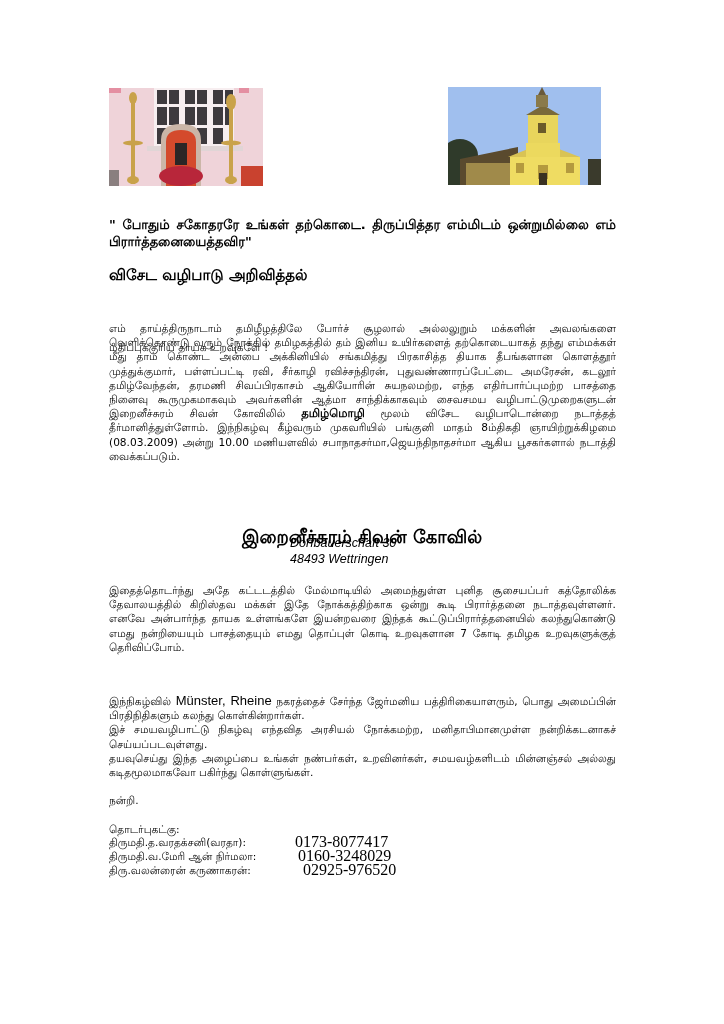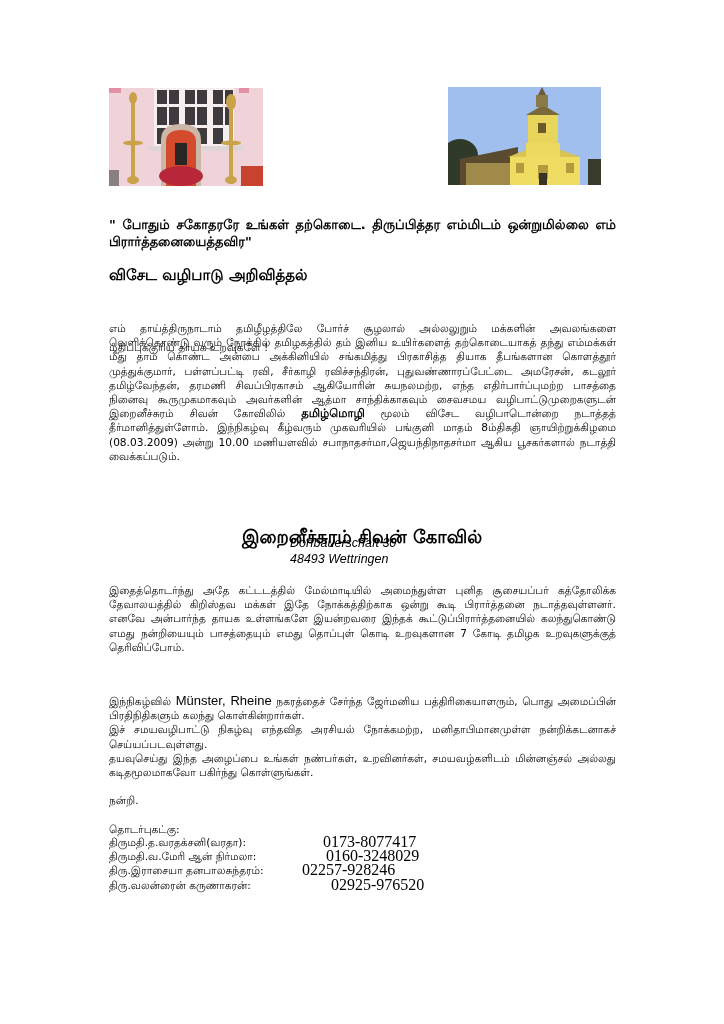--- a/index.html
+++ b/index.html
@@ -33,21 +33,21 @@
       font-size: 12.5px; line-height: 16px; font-style: italic; }
 
     .para2 { top: 583px; }
     .para3 { top: 677px; margin-top: 17px; }
     .latin { font-family: "Liberation Sans", sans-serif; font-size: 13px; }
 
     .thanks { top: 793px; }
     .contact-label { top: 822px; }
     .contacts { position: absolute; left: 109px; top: 835px; font-family: "DejaVu Sans", sans-serif;
       font-size: 10.6px; line-height: 14.2px; }
-    .contact-row { display: flex; white-space: nowrap; gap: 28px; }
+    .contact-row { display: flex; white-space: nowrap; }
     .contact-name { display: inline-block; }
     .contact-phone { font-family: "Liberation Serif", serif; font-size: 16px; }
   </style>
 </head>
 <body>
 
 <div class="page">
 
   <div class="img-temple">
     <svg width="154" height="98" viewBox="0 0 154 98" xmlns="http://www.w3.org/2000/svg">
@@ -156,22 +156,18 @@
   <div class="contacts">
     <div class="contact-row">
       <span class="contact-name" style="width:186px">திருமதி.த.வரதக்சனி(வரதா):</span>
       <span class="contact-phone">0173-8077417</span>
     </div>
     <div class="contact-row">
       <span class="contact-name" style="width:189px">திருமதி.வ.மேரி ஆன் நிர்மலா:</span>
       <span class="contact-phone">0160-3248029</span>
     </div>
     <div class="contact-row">
-      <span class="contact-name" style="width:165px">திரு.இராசையா தனபாலசுந்தரம்:</span>
-      <span class="contact-phone">02257-928246</span>
-    </div>
-    <div class="contact-row">
       <span class="contact-name" style="width:194px">திரு.வலன்ரைன் கருணாகரன்:</span>
       <span class="contact-phone">02925-976520</span>
     </div>
   </div>
 
 </div>
 
 </body></html>

